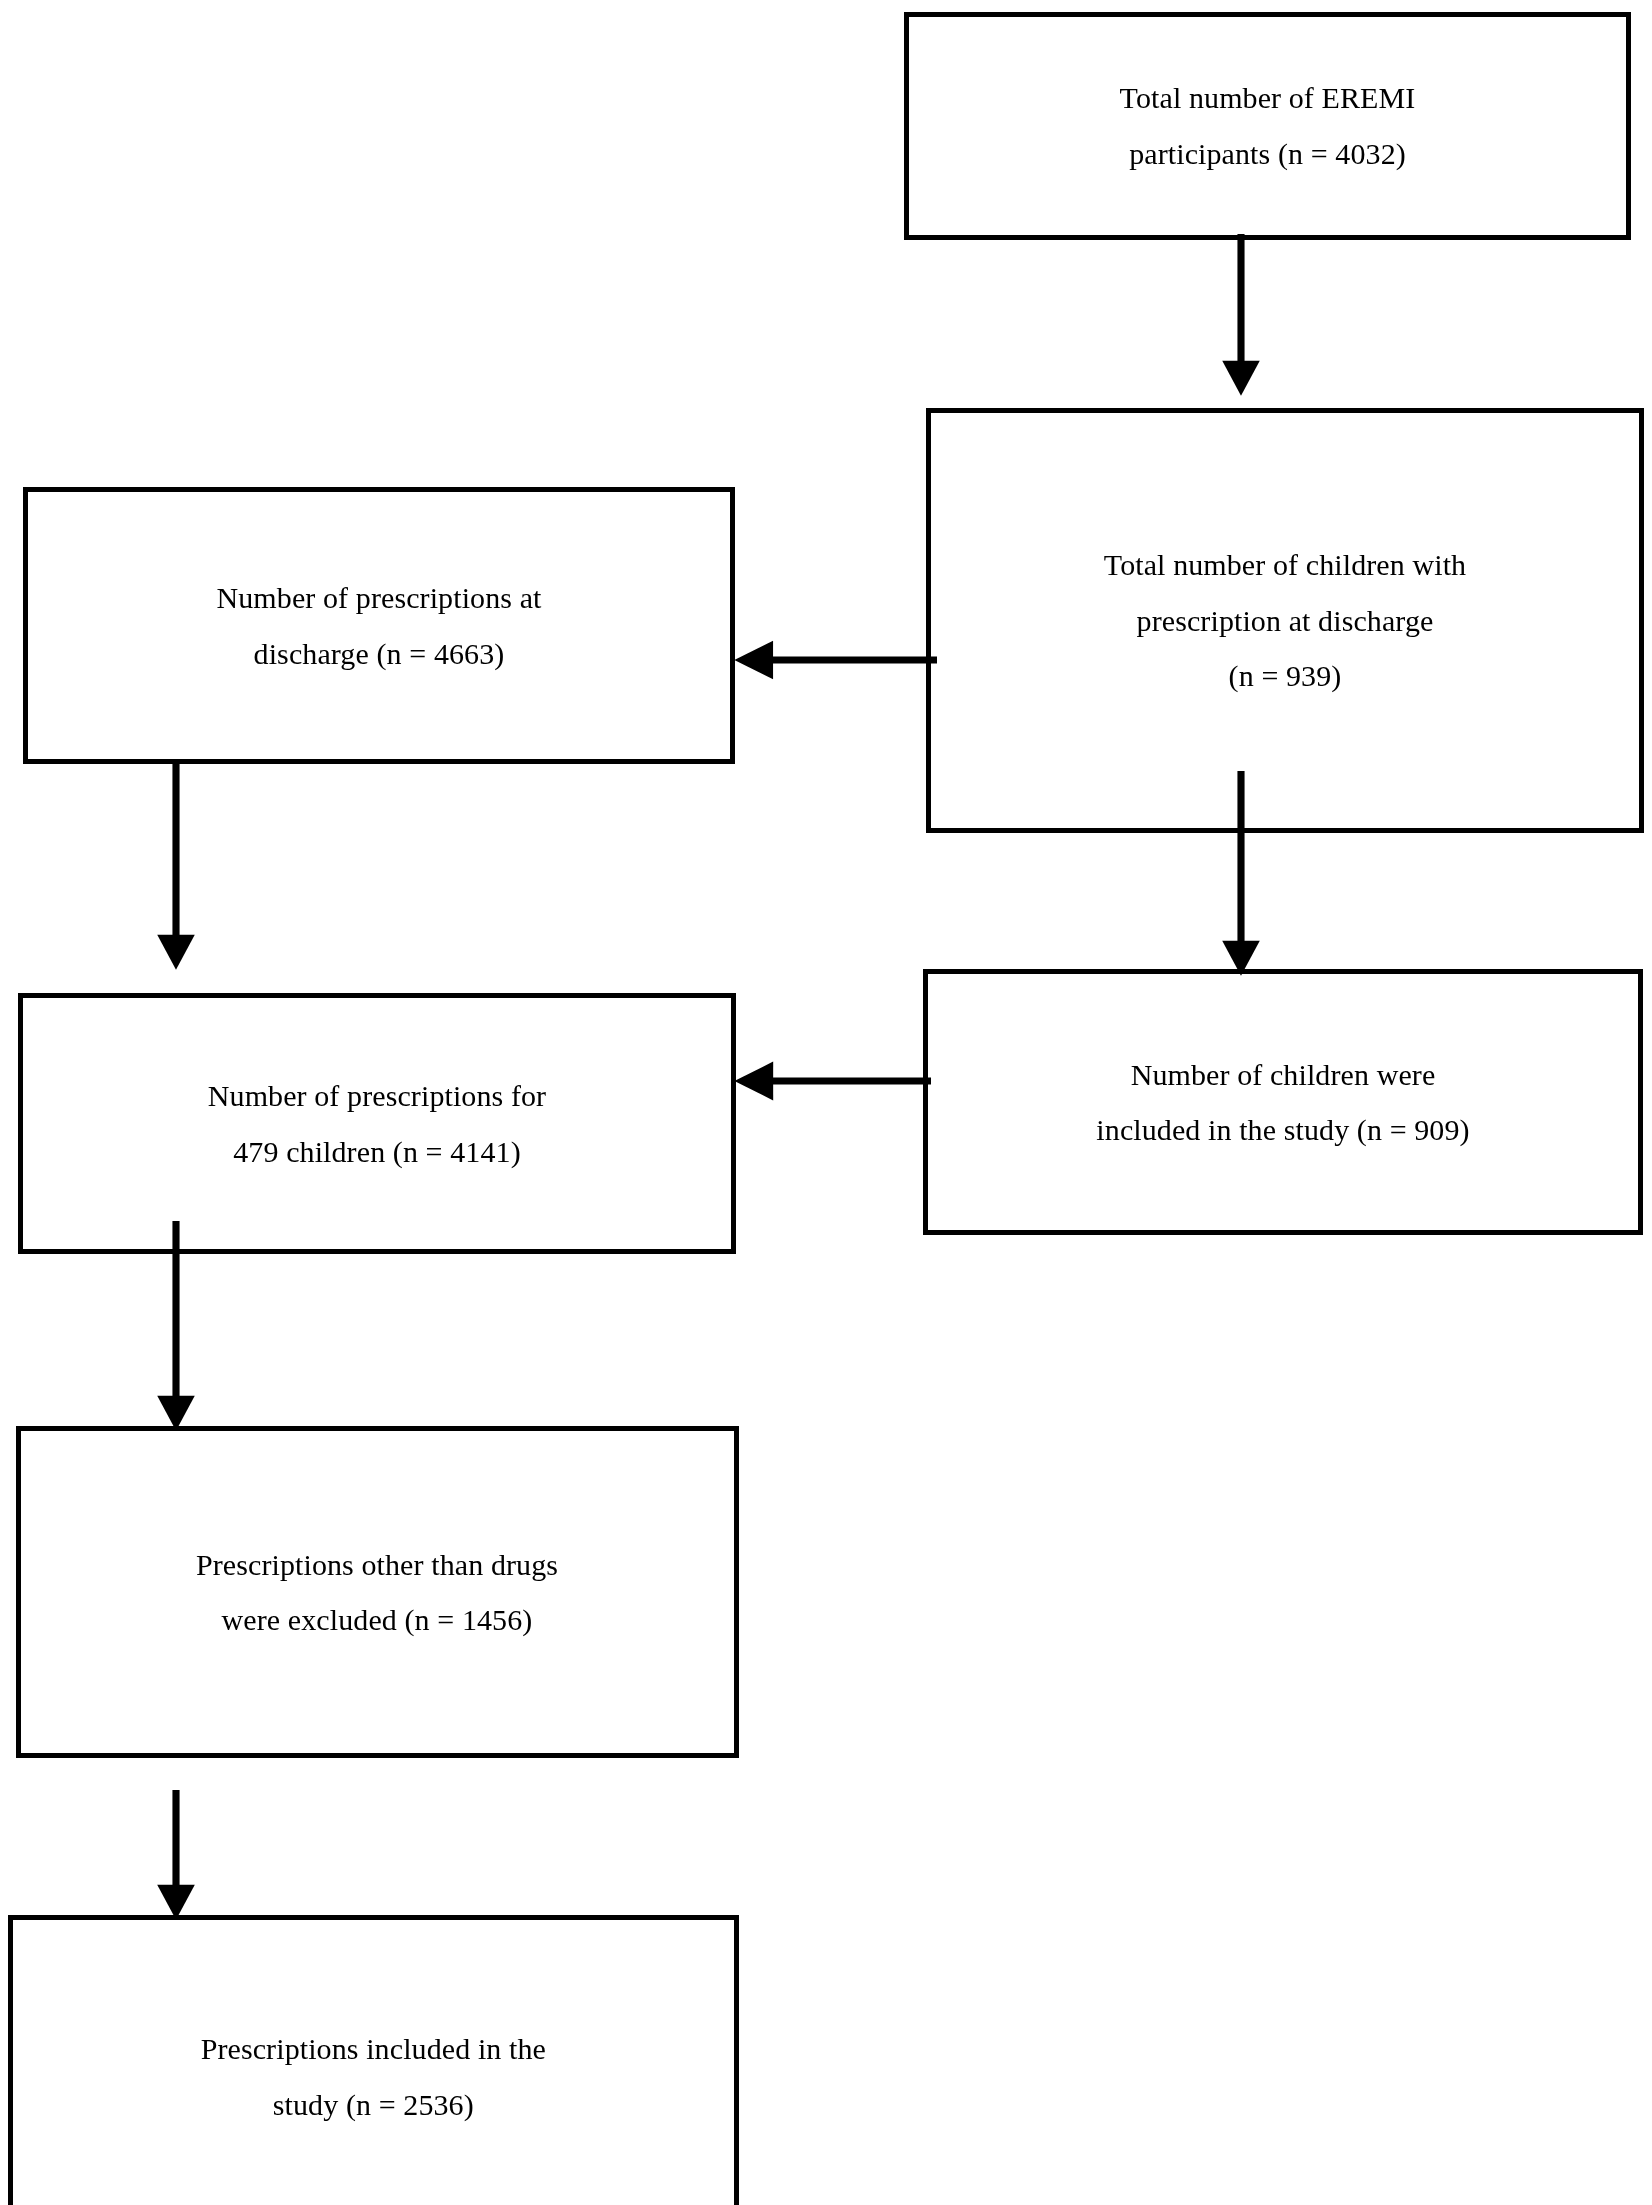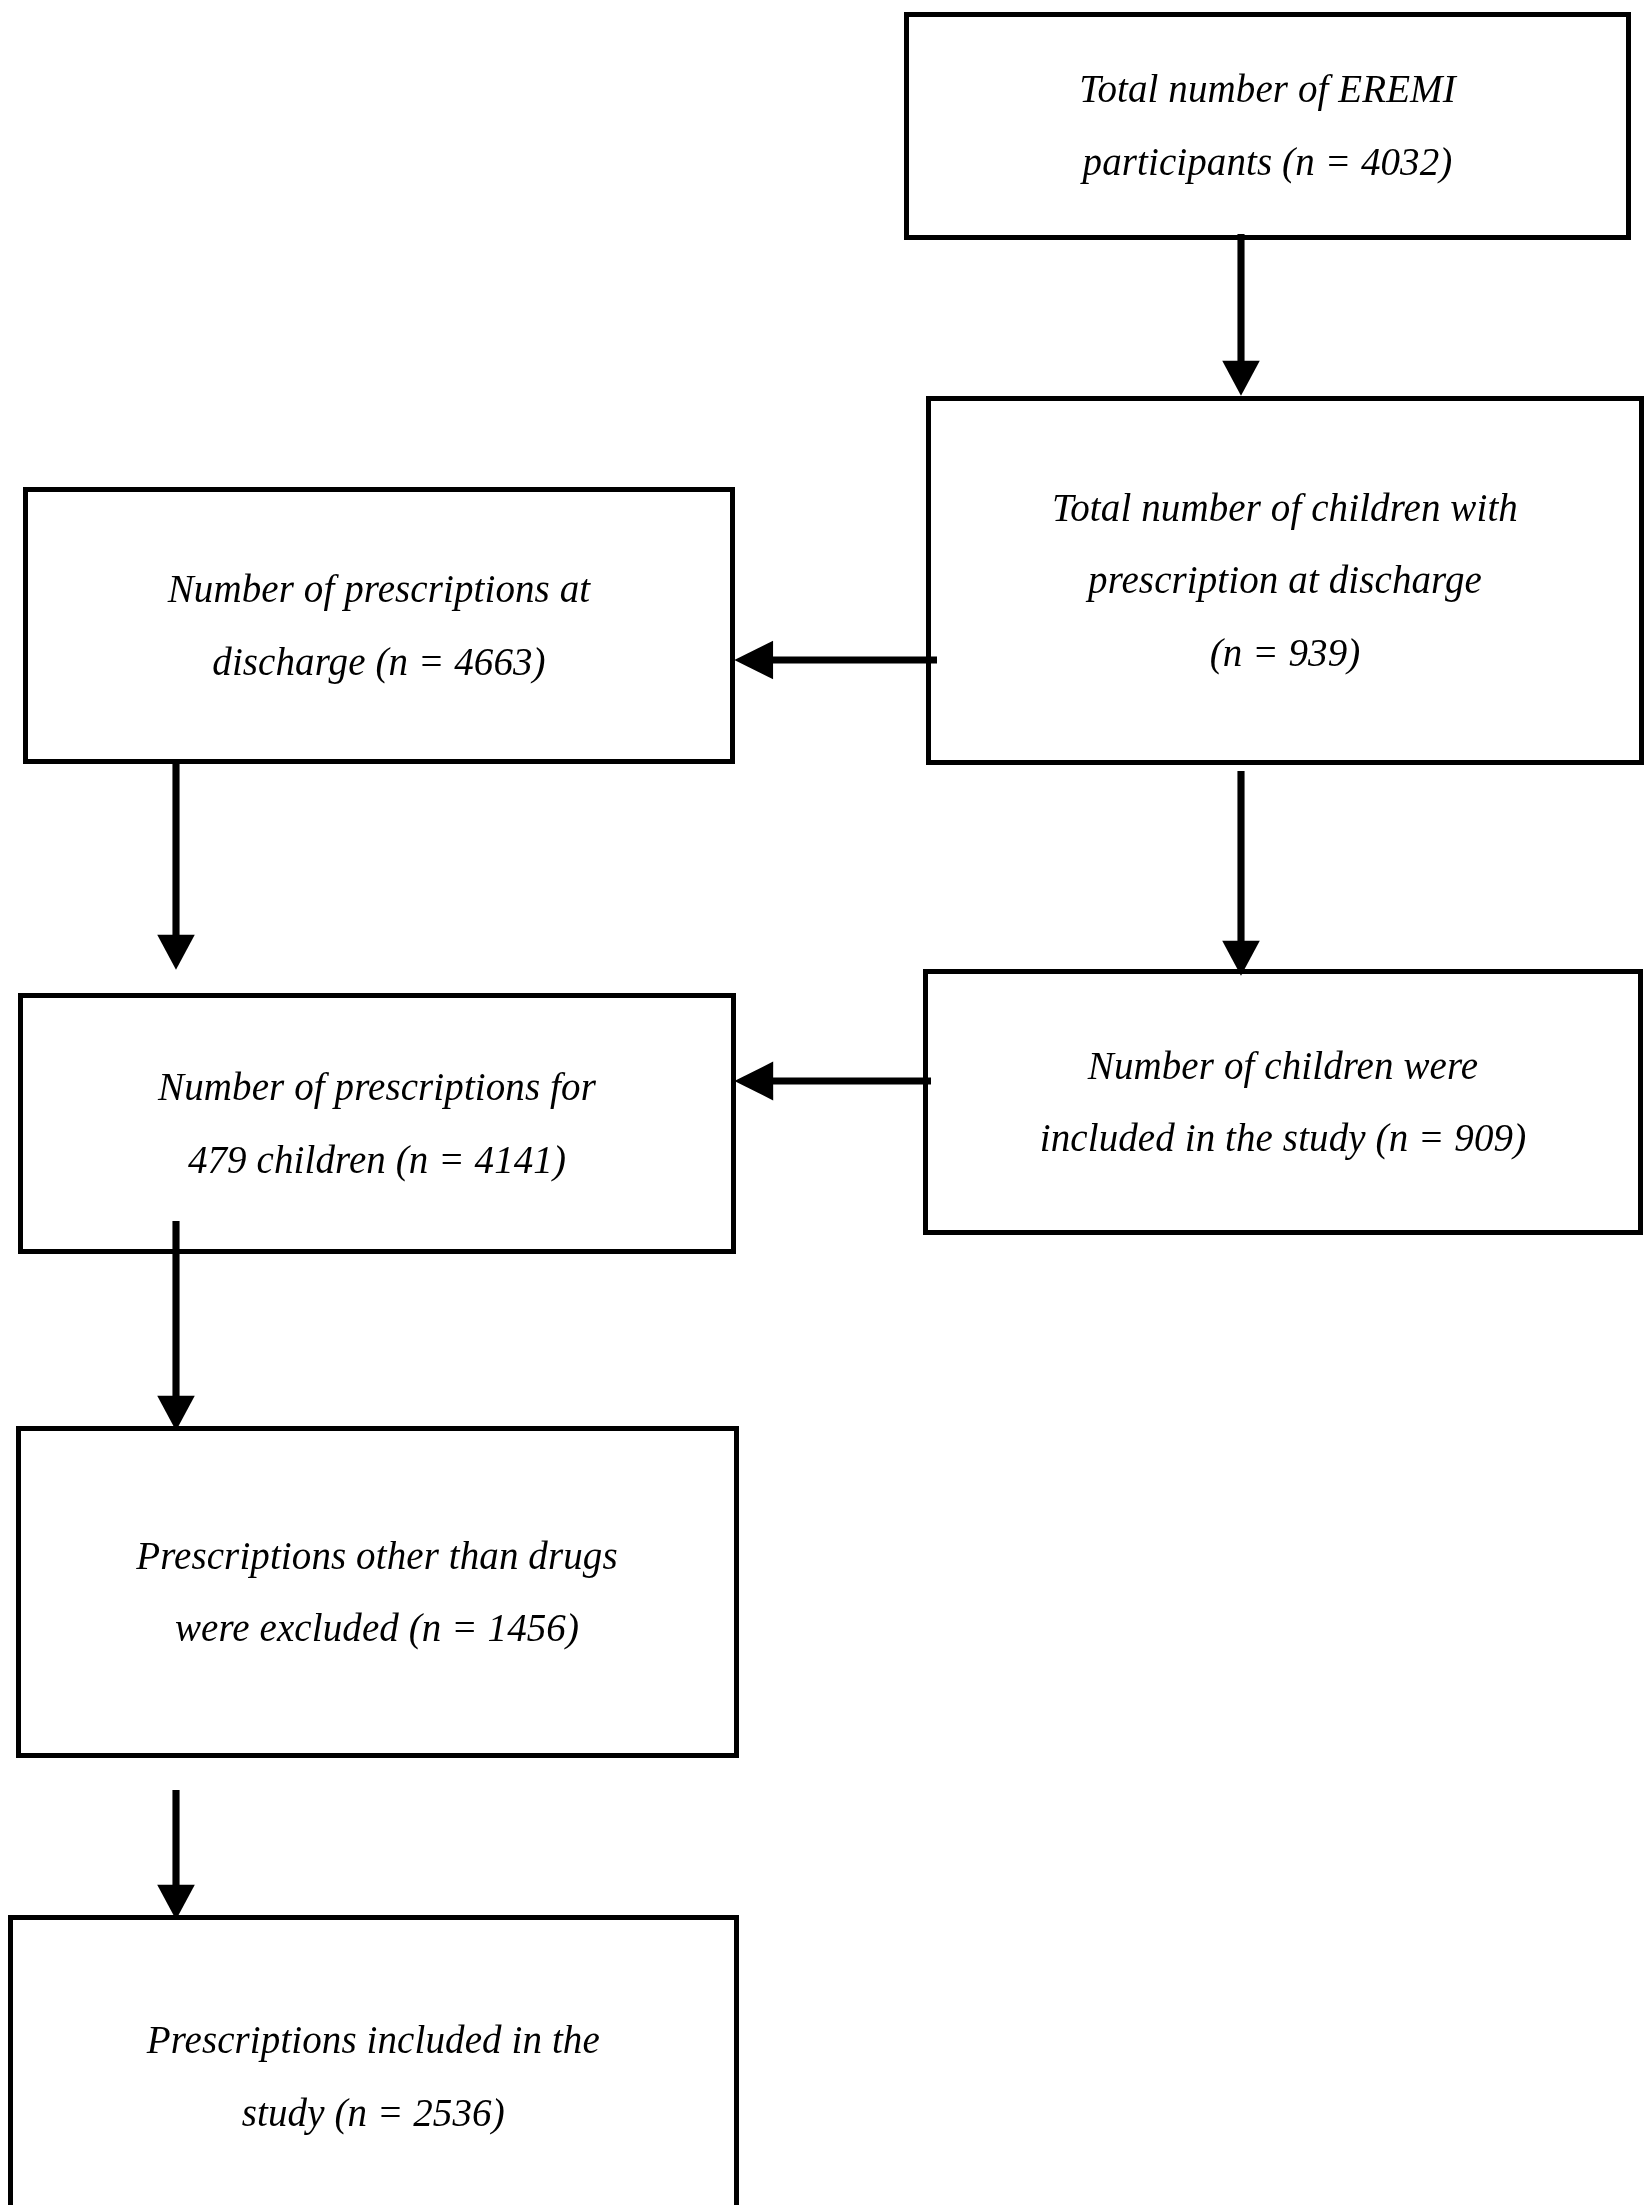--- a/index.html
+++ b/index.html
@@ -20,40 +20,39 @@
     box-sizing: border-box;
     border: 5.8px solid #000000;
     background: #ffffff;
     display: flex;
     align-items: center;
     justify-content: center;
     text-align: center;
   }
   .flow-box .box-text {
     font-family: "Liberation Serif", "DejaVu Serif", serif;
-    font-size: 39px;
+    font-size: 30px;
     line-height: 1.85;
     color: #000000;
     padding: 0 19.4px;
     white-space: pre-line;
     letter-spacing: 0.1px;
-    font-style: italic;
   }
   .connector {
     position: absolute;
     overflow: visible;
   }
   .connector svg {
     display: block;
     overflow: visible;
   }
 
   
   #box-participants   { left: 904px; top: 11.6px;   width: 727px; height: 228px; }
-  #box-children-rx    { left: 926px; top: 396px;  width: 718px; height: 369px; }
+  #box-children-rx    { left: 926px; top: 408px;  width: 718px; height: 425px; }
   #box-rx-discharge   { left: 23px;   top: 487px;  width: 712px; height: 277px; }
   #box-rx-479         { left: 18px;   top: 965px; width: 718px; height: 261px; margin-top: 28px; }
   #box-children-incl  { left: 923px; top: 969px; width: 720px; height: 266px; }
   #box-excluded       { left: 15.5px;   top: 1426px; width: 723px; height: 332px; }
   #box-included       { left: 7.8px;   top: 1915px; width: 731px; height: 323px; }
 
   
   #conn-a { left: 1215px; top: 234px;  width: 52px;  height: 163px; }
   #conn-b { left: 724px; top: 634px;  width: 213px; height: 52px;  }
   #conn-c { left: 1215px; top: 771px; width: 52px;  height: 206px; }

